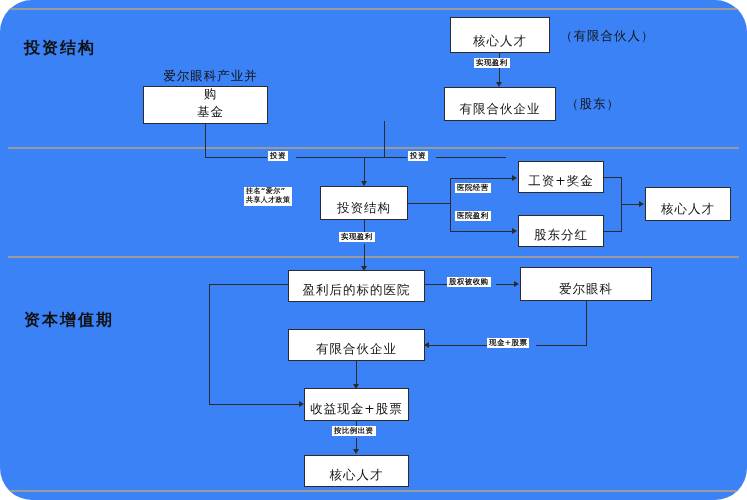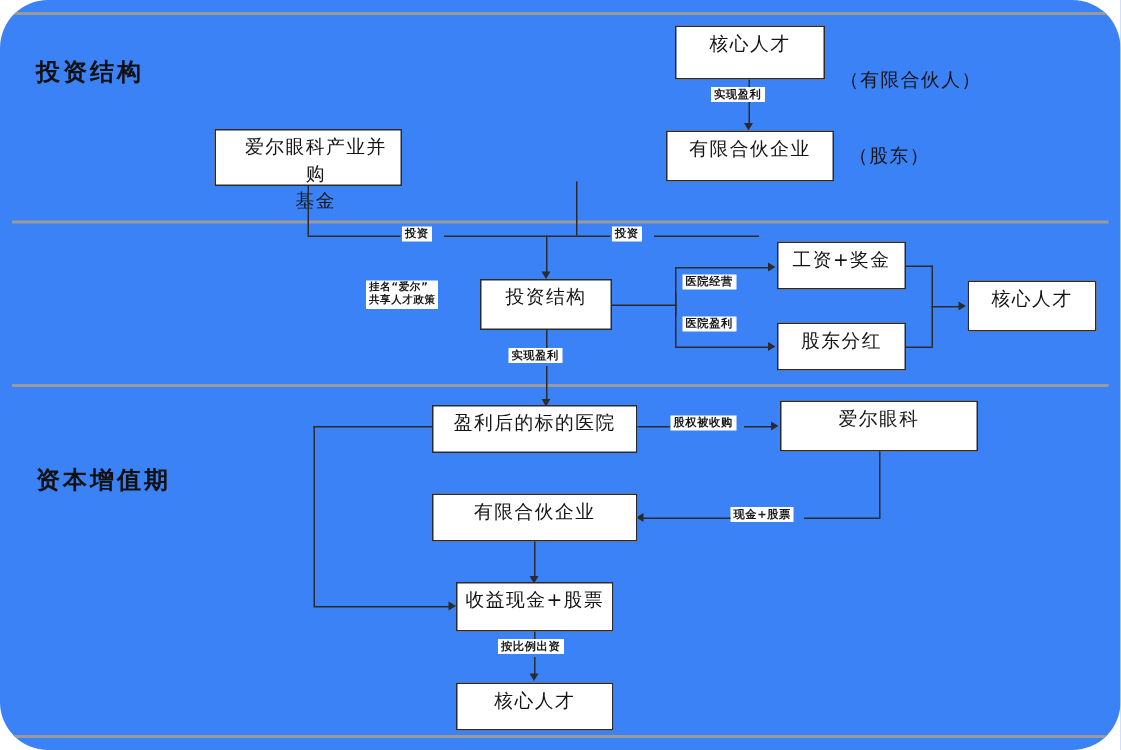--- a/index.html
+++ b/index.html
@@ -32,21 +32,21 @@
     color:#111;
     white-space:nowrap;
   }
   
   .box{
     position:absolute;
     box-sizing:border-box;
     border:1px solid #2b2b2b;
     background:#ffffff;
     display:flex;
-    align-items:flex-start;
+    align-items:flex-end;
     justify-content:center;
     text-align:center;
     font-size:12.5px;
     line-height:1.45;
     color:#141414;
     letter-spacing:1px;
     padding:2px 4px;
   }
   
   .side-note{
@@ -92,21 +92,21 @@
   <div class="rule" style="top:147px;"></div>
   <div class="rule" style="top:256px;"></div>
   <div class="rule" style="top:490px;"></div>
 
   <div class="section-title" style="left:24px;top:38px;">投资结构</div>
   <div class="section-title" style="left:24px;top:310px;">资本增值期</div>
 
   <div class="box" style="left:450px;top:17px;width:100px;height:36px;">
     <span>核心人才</span>
   </div>
-  <div class="side-note" style="left:560px;top:28px;margin-top:17px;">（有限合伙人）</div>
+  <div class="side-note" style="left:560px;top:28px;">（有限合伙人）</div>
 
   <div class="v-line" style="left:499px;top:53px;height:31px;"></div>
   <div class="arrow-d" style="left:496px;top:82px;"></div>
   <div class="edge-label" style="left:474px;top:58px;">实现盈利</div>
 
   <div class="box" style="left:444px;top:87px;width:112px;height:34px;">
     <span>有限合伙企业</span>
   </div>
   <div class="side-note" style="left:566px;top:96px;">（股东）</div>
 

